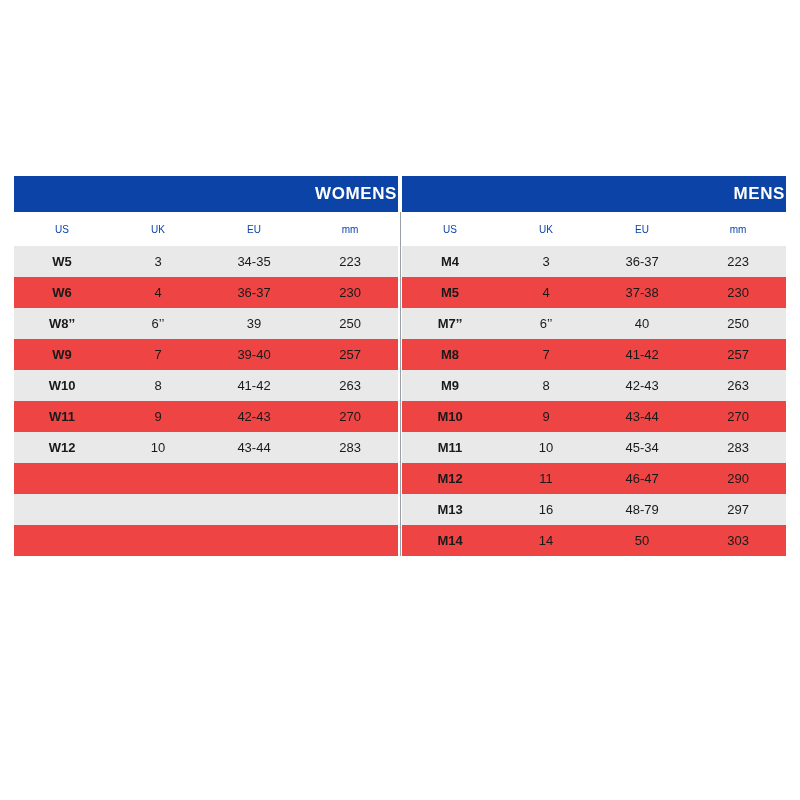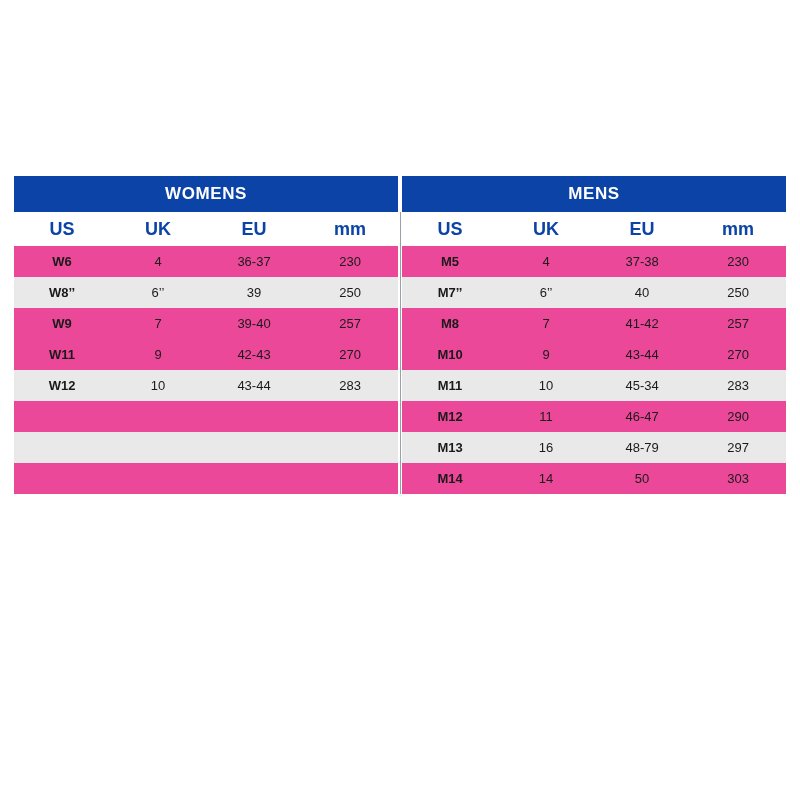--- a/index.html
+++ b/index.html
@@ -20,42 +20,42 @@
     width: 772px;
     border-collapse: collapse;
     table-layout: fixed;
   }
   .hdr-band td {
     background: #0b44a6;
     color: #ffffff;
     font-size: 17px;
     font-weight: bold;
     letter-spacing: 0.6px;
-    text-align: center;
+    text-align: right;
     height: 34px;
     vertical-align: middle;
   }
   .col-hdr td {
     color: #0b44a6;
-    font-size: 18px;
-    font-weight: bold;
+    font-size: 10px;
+    font-weight: normal;
     text-align: center;
     height: 32px;
     vertical-align: middle;
     background: #ffffff;
   }
   .data-row td {
     font-size: 13px;
     color: #1a1a1a;
     text-align: center;
     height: 29px;
     vertical-align: middle;
   }
   .data-row.shade td { background: #e9e9e9; }
-  .data-row.plain td { background: #ec4899; }
+  .data-row.plain td { background: #ef4444; }
   .data-row td.usc { font-weight: bold; }
   .divider {
     width: 2px;
     padding: 0;
     background: #ffffff;
   }
   .divider-line {
     width: 1px;
     height: 100%;
     background: #9aa0a6;
@@ -96,20 +96,33 @@
         <td>mm</td>
         <td class="divider">
             <div class="divider-line"></div>
           </td>
         <td>US</td>
         <td>UK</td>
         <td>EU</td>
         <td>mm</td>
       </tr>
 
+      <tr class="data-row shade">
+        <td class="usc">W5</td>
+        <td>3</td>
+        <td>34-35</td>
+        <td>223</td>
+        <td class="divider gap-cell">
+            <div class="divider-line"></div>
+          </td>
+        <td class="usc">M4</td>
+        <td>3</td>
+        <td>36-37</td>
+        <td>223</td>
+      </tr>
 
       <tr class="data-row plain">
         <td class="usc">W6</td>
         <td>4</td>
         <td>36-37</td>
         <td>230</td>
         <td class="divider gap-cell">
             <div class="divider-line"></div>
           </td>
         <td class="usc">M5</td>
@@ -141,20 +154,33 @@
         <td>257</td>
         <td class="divider gap-cell">
             <div class="divider-line"></div>
           </td>
         <td class="usc">M8</td>
         <td>7</td>
         <td>41-42</td>
         <td>257</td>
       </tr>
 
+      <tr class="data-row shade">
+        <td class="usc">W10</td>
+        <td>8</td>
+        <td>41-42</td>
+        <td>263</td>
+        <td class="divider gap-cell">
+            <div class="divider-line"></div>
+          </td>
+        <td class="usc">M9</td>
+        <td>8</td>
+        <td>42-43</td>
+        <td>263</td>
+      </tr>
 
       <tr class="data-row plain">
         <td class="usc">W11</td>
         <td>9</td>
         <td>42-43</td>
         <td>270</td>
         <td class="divider gap-cell">
             <div class="divider-line"></div>
           </td>
         <td class="usc">M10</td>

